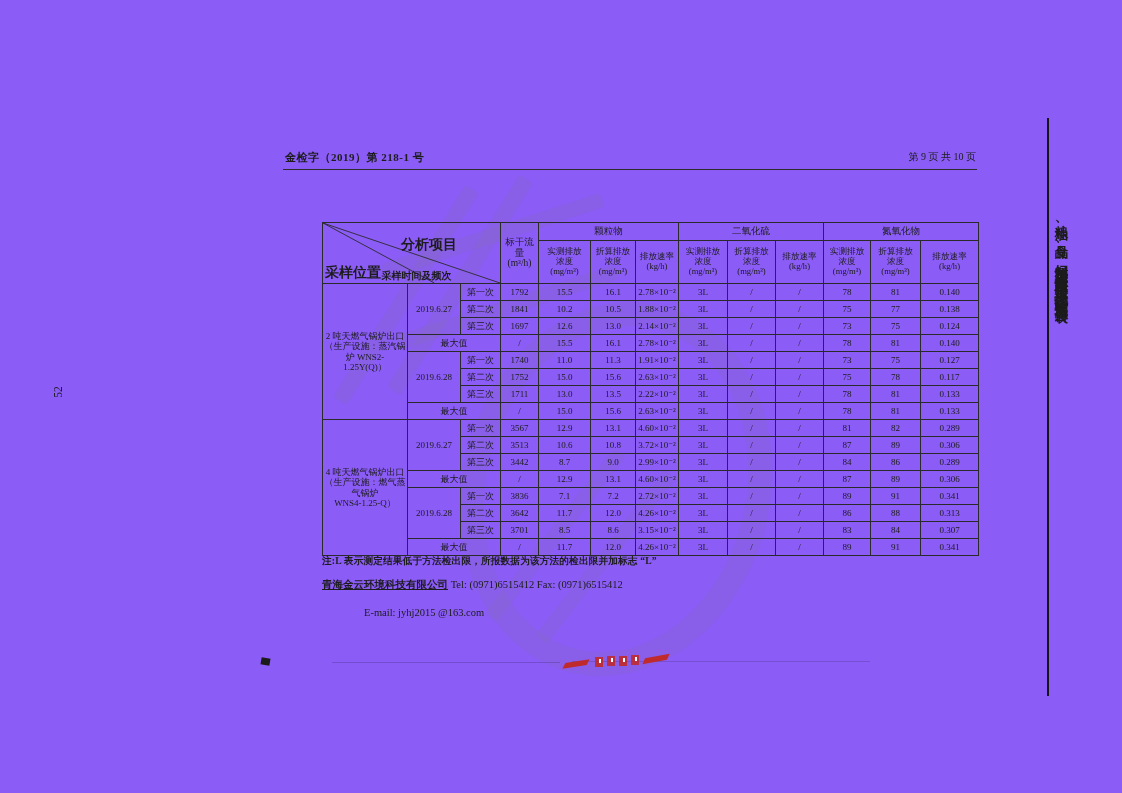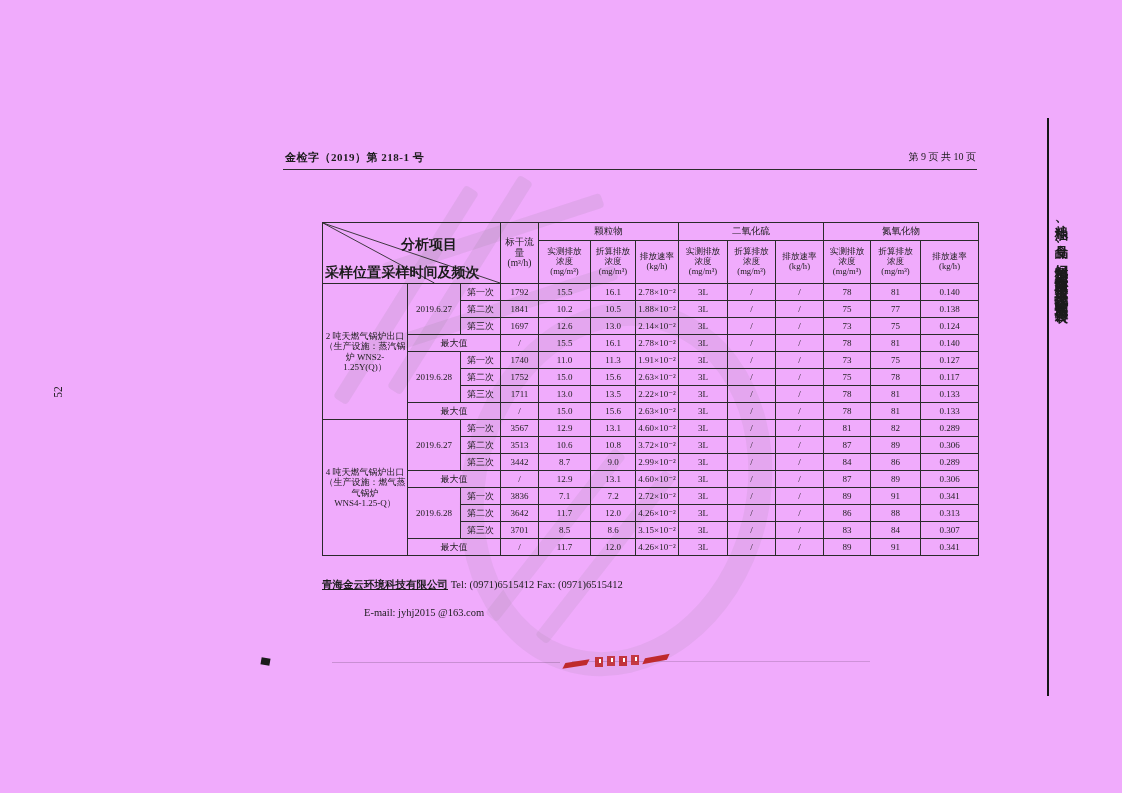--- a/index.html
+++ b/index.html
@@ -1,17 +1,17 @@
 <!DOCTYPE html>
 <html><head>
 <meta charset="utf-8">
 <style>
   html,body { margin:0; padding:0; background:#e9e9e9; }
   body { font-family:"Liberation Serif","DejaVu Serif",serif; color:#1c1c1c; }
-  .sheet { position:relative; width:1122px; height:793px; background:#f0abfc; margin:0 auto; overflow:hidden; }
+  .sheet { position:relative; width:1122px; height:793px; background:#8b5cf6; margin:0 auto; overflow:hidden; }
 
   
   .doc-number { position:absolute; left:285px; top:150px; font-size:11px; font-weight:bold; letter-spacing:.5px; }
   .page-indicator { position:absolute; right:146px; top:150px; font-size:10px; }
   .header-rule { position:absolute; left:283px; top:169px; width:694px; height:1.3px; background:#2b2b2b; }
 
   
   .side-rule { position:absolute; left:1047px; top:118px; width:1.5px; height:578px; background:#161616; }
   .side-title { position:absolute; left:1052px; top:214px; writing-mode:vertical-rl; text-orientation:upright;
                 font-size:13.5px; font-weight:600; letter-spacing:2px; }
@@ -26,21 +26,21 @@
   table.results { border:1.5px solid #222; }
   tr.group-header-row th { height:17px; font-size:9.5px; }
   tr.sub-header-row th { height:42px; white-space:pre-line; font-size:8.6px; }
   tbody.results-body tr { height:17px; }
   td.location-cell { white-space:pre-line; font-size:9px; font-weight:bold; }
   th.flow-header { white-space:pre-line; font-size:8.8px;margin-left:36px; }
   th.corner-cell { position:relative; padding:0; }
   .corner-svg { position:absolute; left:0; top:0; width:100%; height:100%; }
   .corner-label { position:absolute; font-size:14px; white-space:nowrap; font-weight:bold; }
   .corner-top { left:44%; top:24%; }
-  .corner-mid { left:33%; bottom:3%; font-size:14px; }
+  .corner-mid { left:33%; bottom:3%; font-size:10px; }
   .corner-bot { left:2px; bottom:3%; }
 
   
   .note { position:absolute; left:322px; top:555px; font-size:9.6px; font-weight:bold; letter-spacing:.2px; }
   .footer-company-line { position:absolute; left:322px; top:578px; font-size:10.5px; }
   .footer-company-line .company { text-decoration:underline; font-weight:bold; }
   .footer-email-line { position:absolute; left:322px; top:607px; font-size:10.5px;margin-left:42px; }
 
   
   .scan-line-1 { position:absolute; left:332px; top:662px; width:228px; height:1px; background:rgba(0,0,0,.16); }
@@ -371,20 +371,21 @@
           <td>3L</td>
           <td>/</td>
           <td>/</td>
           <td>89</td>
           <td>91</td>
           <td>0.341</td>
         </tr>
       </tbody>
   </table>
 
+  <div class="note">注:L 表示测定结果低于方法检出限，所报数据为该方法的检出限并加标志 “L”</div>
 
   <div class="footer-company-line"><span class="company">青海金云环境科技有限公司</span><span> Tel:   (0971)6515412    Fax:   (0971)6515412</span></div>
   <div class="footer-email-line">E-mail: jyhj2015 @163.com</div>
 
   <div class="scan-line-1"></div>
   <div class="scan-line-2"></div>
   <div class="corner-mark"></div>
 
   <div class="stamp">
     <i class="sw-l"></i>

